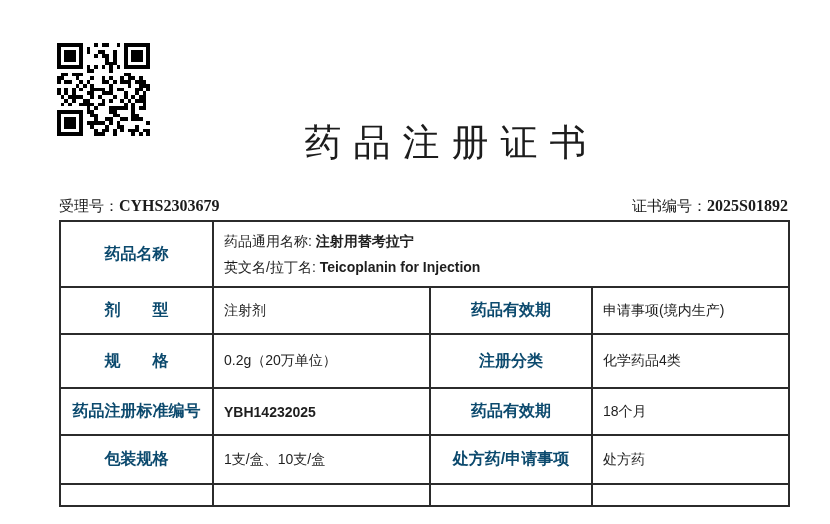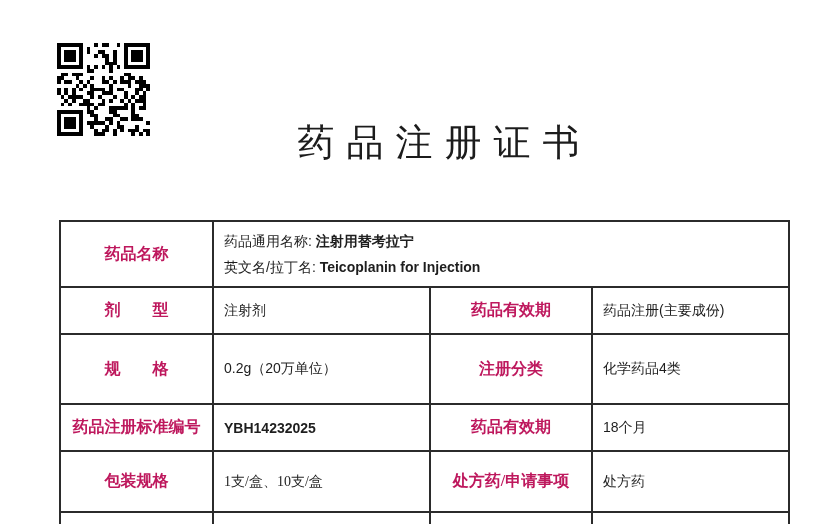--- a/index.html
+++ b/index.html
@@ -22,54 +22,54 @@
     color:#171717;
   }
   .cert-title{
     position:absolute;left:59px;top:120px;width:729px;
     text-align:center;
     font-family:"Liberation Serif","DejaVu Serif",serif;
     font-size:37px;font-weight:500;line-height:46px;
     letter-spacing:12px;
     color:#1c1c1c;
   }
-  .cert-title .shift{position:relative;left:21px;}
+  .cert-title .shift{position:relative;left:28px;}
   .hdr{
     position:absolute;left:59px;top:196px;width:729px;
     display:flex;justify-content:space-between;align-items:baseline;
     font-size:15px;line-height:20px;
   }
   .hdr .num{
     font-family:"Liberation Serif","DejaVu Serif",serif;
     font-weight:bold;font-size:16px;
   }
   table.cert{
     position:absolute;left:59px;top:220px;width:729px;
     border-collapse:collapse;table-layout:fixed;
   }
   table.cert td{
     border:2px solid #2b2b2b;
     overflow:hidden;
     vertical-align:middle;
   }
   td.lbl{
     font-weight:bold;font-size:16px;text-align:center;
-    color:#be185d;
+    color:#0c4a6e;
     padding:12px 2px;
   }
   td.val{
     font-size:14px;padding-left:10px;padding-right:4px;
     color:#1e1e1e;
   }
   .two-line div{line-height:26px;}
   .pref{font-weight:normal;}
   .strong{font-weight:bold;}
   .latin-serif{font-family:Liberation Sans, sans-serif;}
   .r1{height:66px;} .r2{height:52px;} .r3{height:38px;margin-top:13px;}
-  .r4{height:70px;} .r5{height:36px;margin-top:48px;} .r6{height:61px;font-family:Liberation Serif, serif;} .r7{height:22px;}
+  .r4{height:54px;} .r5{height:36px;margin-top:48px;} .r6{height:49px;} .r7{height:22px;}
 </style>
 </head>
 <body>
 
 <div class="page">
 
   <svg class="qr" id="qr" viewBox="0 0 25 25" shape-rendering="crispEdges">
       <rect x="0" y="0" width="25" height="25" fill="#ffffff"></rect>
       <rect x="0" y="0" width="1" height="1" fill="#000000"></rect>
       <rect x="1" y="0" width="1" height="1" fill="#000000"></rect>
@@ -353,41 +353,49 @@
       <rect x="20" y="24" width="1" height="1" fill="#000000"></rect>
       <rect x="22" y="24" width="1" height="1" fill="#000000"></rect>
       <rect x="24" y="24" width="1" height="1" fill="#000000"></rect>
     </svg>
 
 
   <div class="cert-title">
     <span class="shift">药品注册证书</span>
   </div>
 
+  <div class="hdr">
+    <span>
+      <span>受理号：</span><span class="num">CYHS2303679</span>
+    </span>
+    <span>
+      <span>证书编号：</span><span class="num">2025S01892</span>
+    </span>
+  </div>
 
   <table class="cert">
     <colgroup>
       <col style="width:153px">
         <col style="width:217px">
         <col style="width:162px">
         <col style="width:197px">
     </colgroup>
     <tbody>
         <tr class="r1">
       <td class="lbl">药品名称</td>
       <td class="val two-line" colspan="3">
         <div><span class="pref">药品通用名称: </span><span class="strong">注射用替考拉宁</span></div>
         <div><span class="pref">英文名/拉丁名: </span><span class="strong latin-serif">Teicoplanin for Injection</span></div>
       </td>
     </tr>
     <tr class="r3">
       <td class="lbl">剂　　型</td>
       <td class="val">注射剂</td>
       <td class="lbl">药品有效期</td>
-      <td class="val">药品注册(主要成份)</td>
+      <td class="val">申请事项(境内生产)</td>
     </tr>
     <tr class="r4">
       <td class="lbl">规　　格</td>
       <td class="val">0.2g（20万单位）</td>
       <td class="lbl">注册分类</td>
       <td class="val">化学药品4类</td>
     </tr>
     <tr class="r5">
       <td class="lbl">药品注册标准编号</td>
       <td class="val latin-serif strong">YBH14232025</td>

